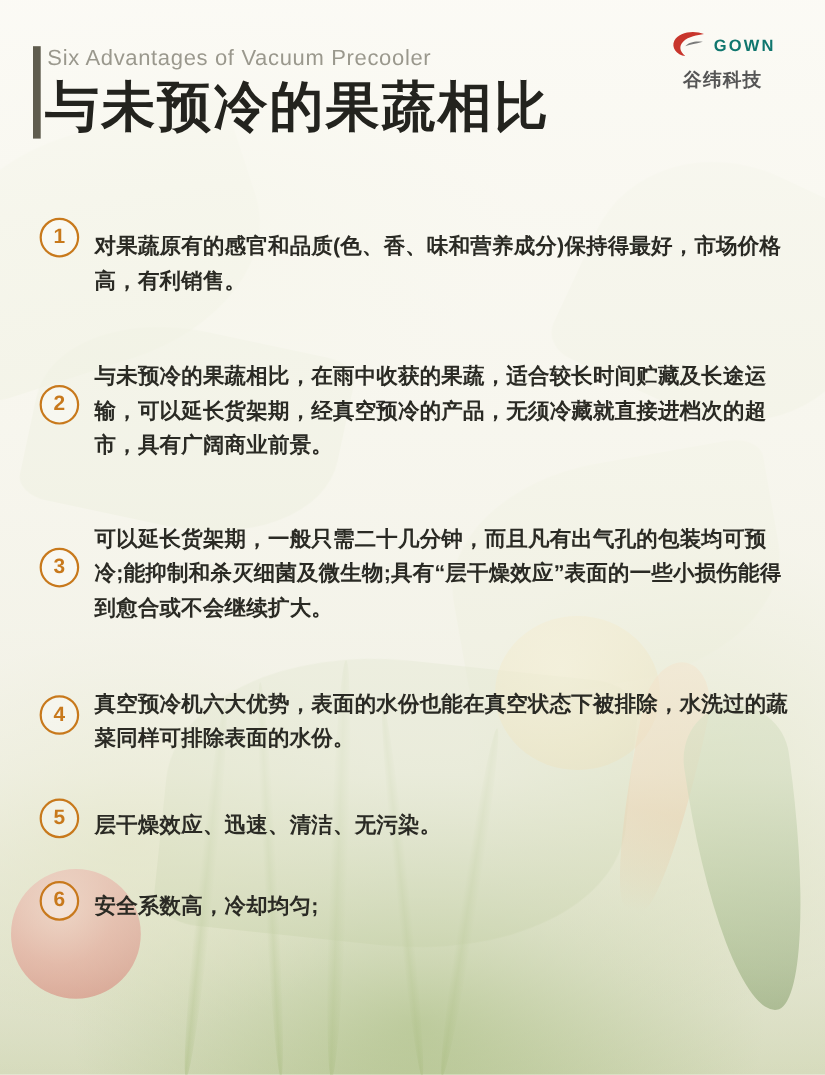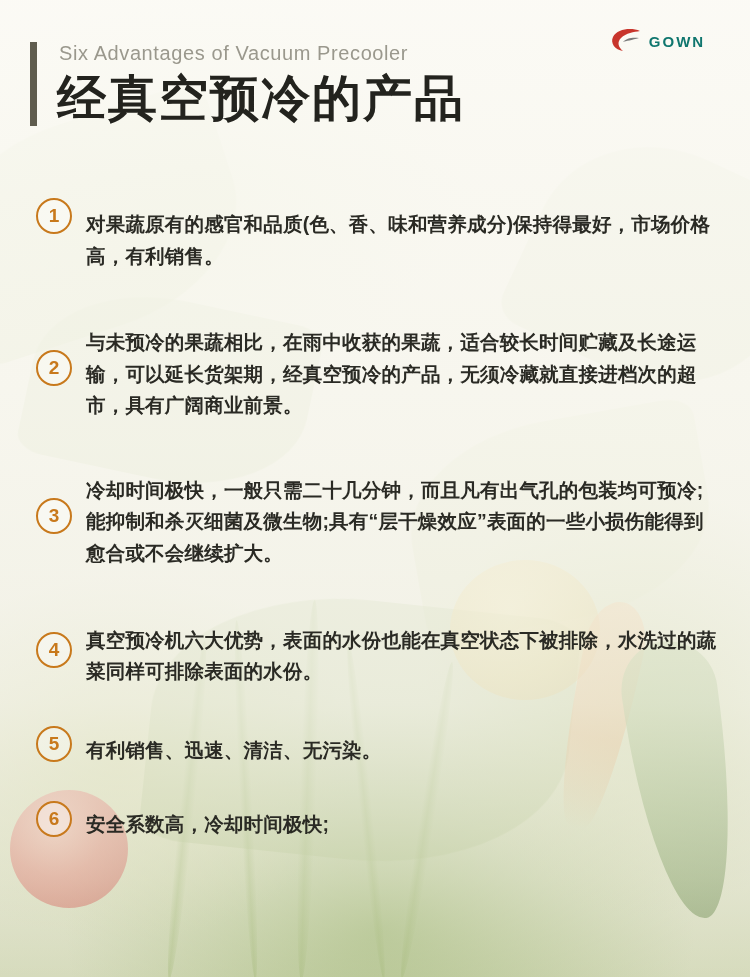--- a/index.html
+++ b/index.html
@@ -133,21 +133,21 @@
     font-weight: bold;
     letter-spacing: 1px;
     color: #555;
   }
 
   
   .header {
     position: absolute;
     left: 30px;
     top: 42px;
-    padding-left: 20px;
+    padding-left: 4px;
     border-left: 7px solid #5f5c4e;
   }
   .sub-title {
     font-size: 20px;
     color: #9a988d;
     letter-spacing: .6px;
     margin: 0 0 6px 2px;
     font-weight: normal;
   }
   .main-title {
@@ -230,53 +230,54 @@
   </div>
 
   <div class="logo">
     <div class="logo-mark">
       <svg class="logo-swoosh" width="34" height="30" viewBox="0 0 34 30">
         <path d="M31 5 C22 1, 8 3, 4 11 C1 17, 6 24, 14 25 C9 21, 8 16, 12 12 C17 7, 25 6, 31 5 Z" fill="#c8352c"></path>
         <path d="M30 12 C24 11, 17 12, 14 16 C17 15, 23 14, 30 12 Z" fill="#7a7a7a"></path>
       </svg>
       <span class="logo-word">GOWN</span>
     </div>
+    <div class="logo-cn">谷纬科技</div>
   </div>
 
   <div class="header">
     <div class="sub-title">Six Advantages of Vacuum Precooler</div>
-    <div class="main-title">经真空预冷的产品</div>
+    <div class="main-title">与未预冷的果蔬相比</div>
   </div>
 
   <div class="list">
 
     <div class="item align-start sp-1">
       <div class="num">1</div>
       <div class="txt">对果蔬原有的感官和品质(色、香、味和营养成分)保持得最好，市场价格高，有利销售。</div>
     </div>
 
     <div class="item align-center sp-2">
       <div class="num">2</div>
       <div class="txt">与未预冷的果蔬相比，在雨中收获的果蔬，适合较长时间贮藏及长途运输，可以延长货架期，经真空预冷的产品，无须冷藏就直接进档次的超市，具有广阔商业前景。</div>
     </div>
 
     <div class="item align-center sp-3">
       <div class="num">3</div>
-      <div class="txt">冷却时间极快，一般只需二十几分钟，而且凡有出气孔的包装均可预冷;能抑制和杀灭细菌及微生物;具有“层干燥效应”表面的一些小损伤能得到愈合或不会继续扩大。</div>
+      <div class="txt">可以延长货架期，一般只需二十几分钟，而且凡有出气孔的包装均可预冷;能抑制和杀灭细菌及微生物;具有“层干燥效应”表面的一些小损伤能得到愈合或不会继续扩大。</div>
     </div>
 
     <div class="item align-center sp-4">
       <div class="num">4</div>
       <div class="txt">真空预冷机六大优势，表面的水份也能在真空状态下被排除，水洗过的蔬菜同样可排除表面的水份。</div>
     </div>
 
     <div class="item align-center sp-5">
       <div class="num">5</div>
-      <div class="txt">有利销售、迅速、清洁、无污染。</div>
+      <div class="txt">层干燥效应、迅速、清洁、无污染。</div>
     </div>
 
     <div class="item align-center">
       <div class="num">6</div>
-      <div class="txt">安全系数高，冷却时间极快;</div>
+      <div class="txt">安全系数高，冷却均匀;</div>
     </div>
 
   </div>
 </div>
 
 </body></html>

